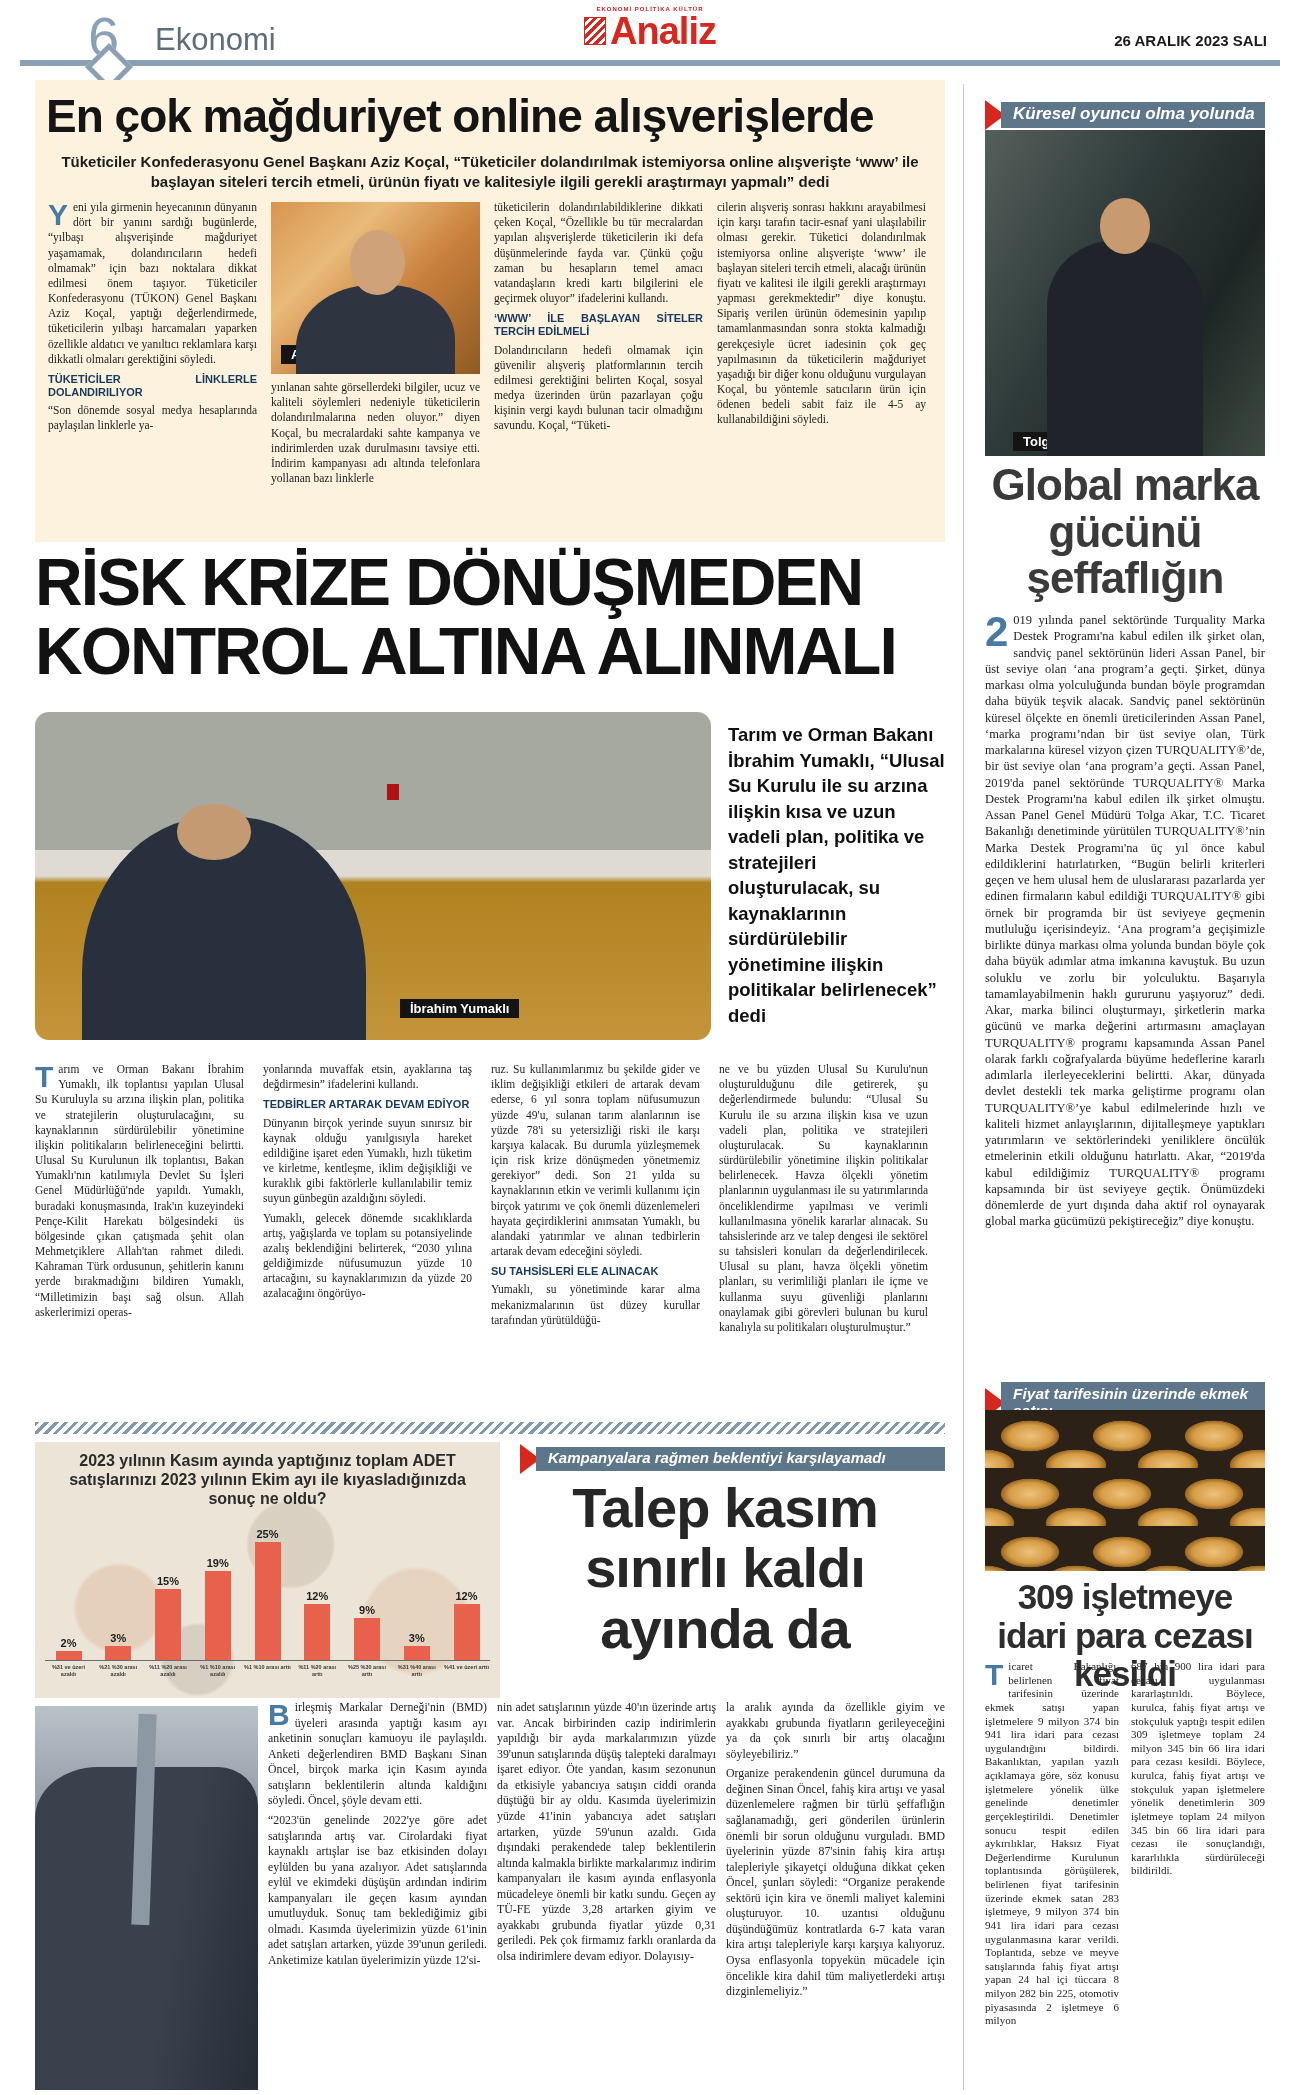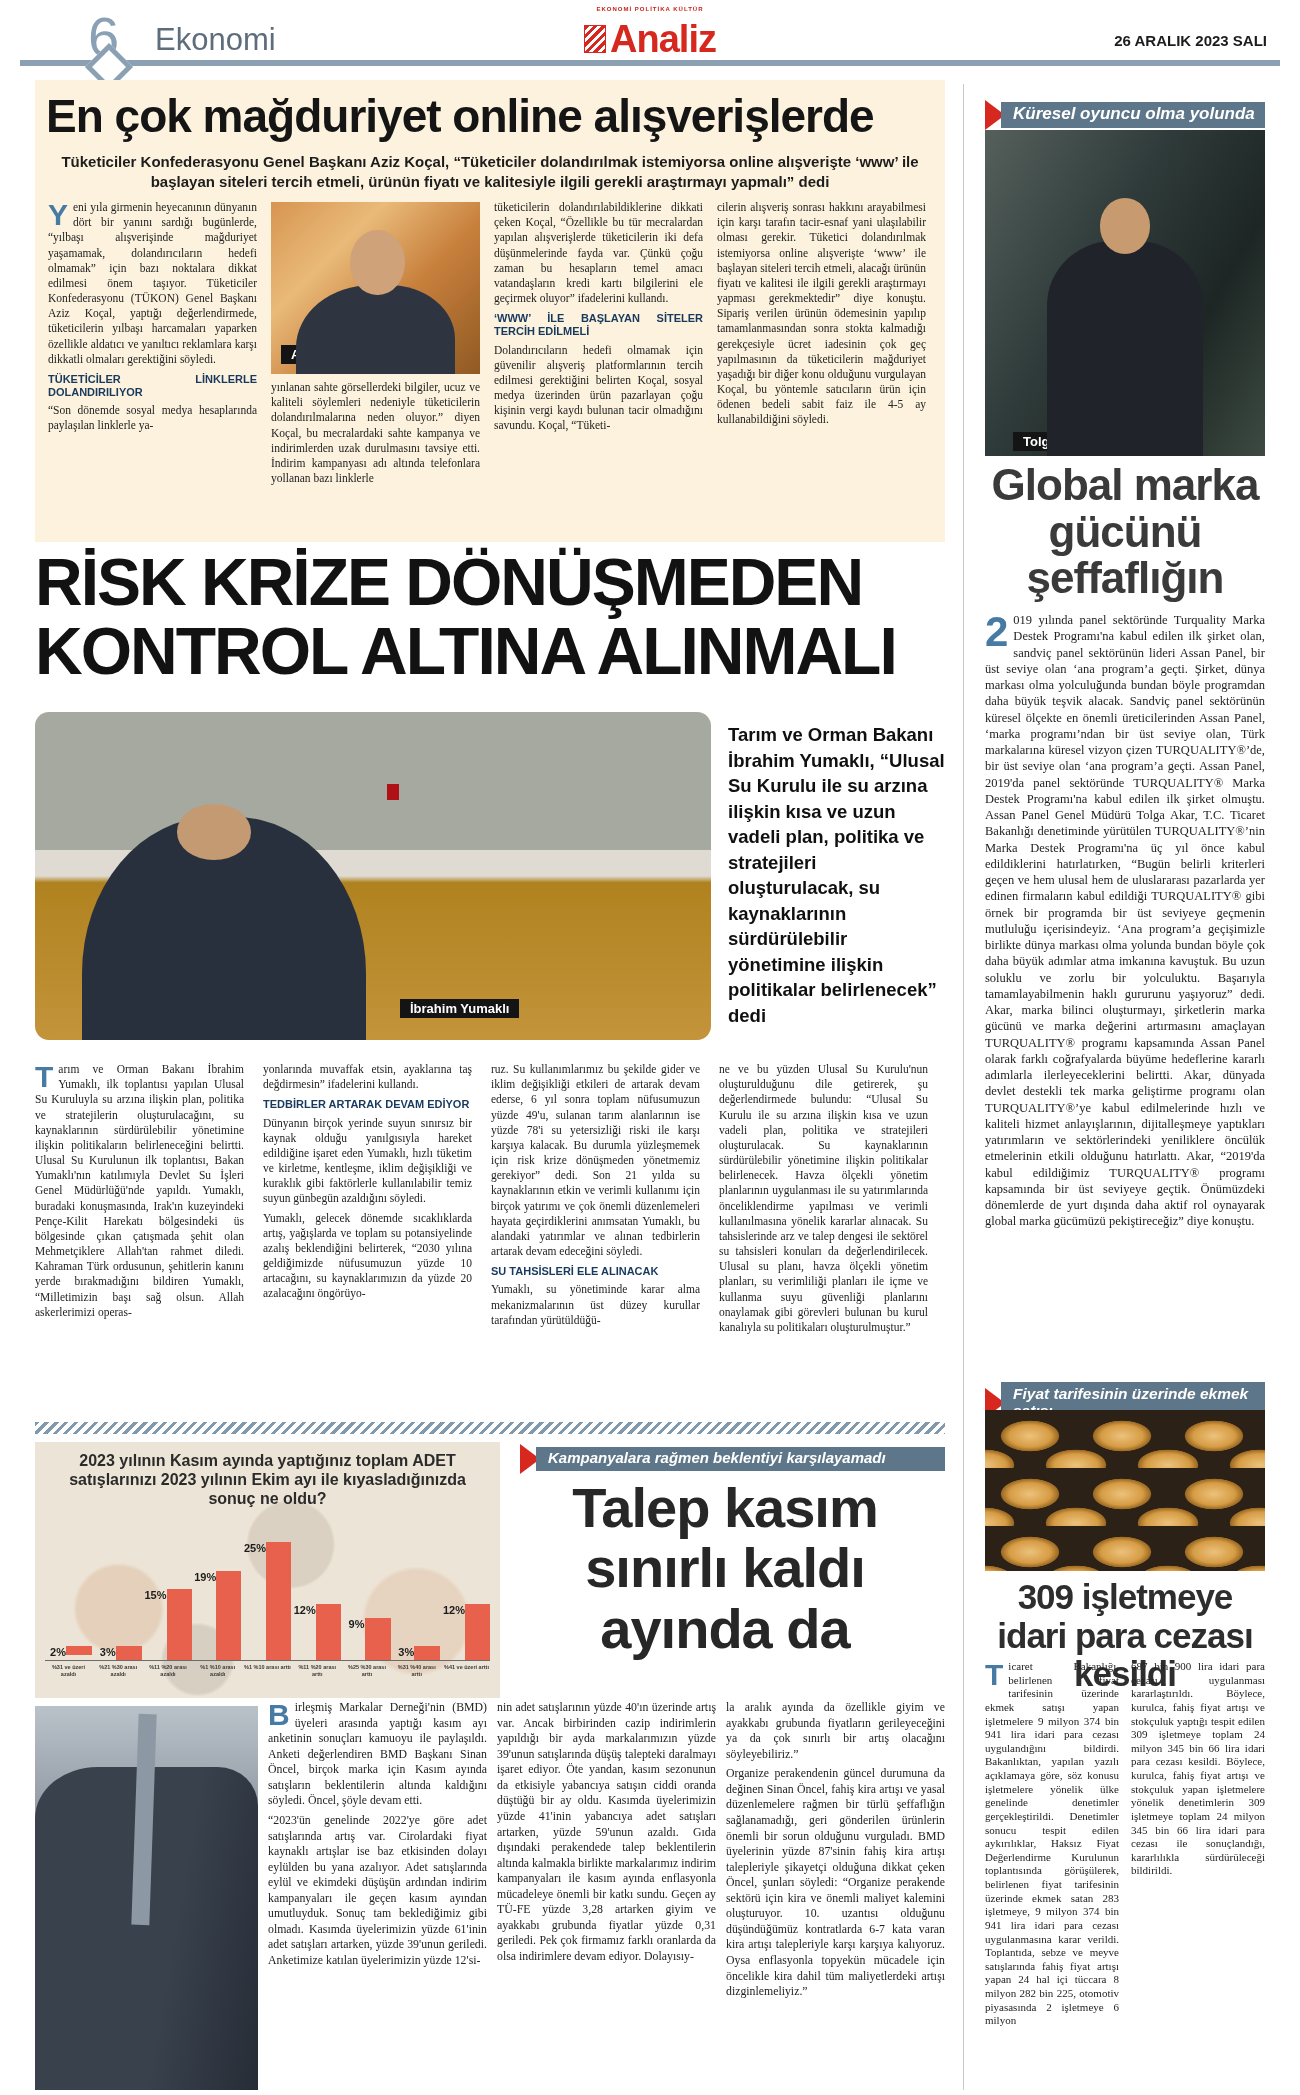--- a/index.html
+++ b/index.html
@@ -5,21 +5,21 @@
   html,body{margin:0;padding:0;background:#e8e8e8;}
   #page{position:relative;width:1300px;height:2095px;background:#ffffff;overflow:hidden;
         font-family:"Liberation Serif",serif;color:#222;}
   .abs{position:absolute;}
 
   
   .pagenum{font-family:"Liberation Sans",sans-serif;font-size:56px;color:#8aa0b4;font-weight:400;}
   .section-name{font-family:"Liberation Sans",sans-serif;font-size:31px;color:#5d6d7c;}
   .header-rule{background:#8ba0b3;height:6px;}
   .header-diamond{width:24px;height:24px;background:#fff;border:5px solid #8ba0b3;transform:rotate(45deg);}
-  .masthead{display:flex;flex-direction:column;align-items:center;gap:8px;}
+  .masthead{display:flex;flex-direction:column;align-items:center;}
   .masthead-tag{font-family:"Liberation Sans",sans-serif;font-size:6px;font-weight:700;color:#c8221a;letter-spacing:1px;}
   .masthead-row{display:flex;align-items:center;gap:4px;}
   .masthead-flag{width:20px;height:26px;background:repeating-linear-gradient(135deg,#d6281e 0 3px,#ffffff 3px 6px);border:1px solid #d6281e;}
   .masthead-text{font-family:"Liberation Sans",sans-serif;font-size:38px;font-weight:800;color:#d6281e;letter-spacing:-1px;line-height:1;}
   .issue-date{font-family:"Liberation Sans",sans-serif;font-size:15px;font-weight:700;color:#1c1c1c;}
 
   
   .body-text{font-size:11.5px;line-height:1.32;text-align:justify;color:#232323;}
   .body-text p{margin:0 0 4px 0;}
   .subhead{font-family:"Liberation Sans",sans-serif;font-weight:700;font-size:11px;color:#17395e;line-height:1.2;margin:6px 0 4px 0;}
@@ -48,21 +48,21 @@
 
   
   .chart-block{background-color:#ece4d6;
      background-image:radial-gradient(circle at 18% 65%,rgba(196,118,64,.18) 0 10%,transparent 11%),
                       radial-gradient(circle at 55% 40%,rgba(150,130,110,.20) 0 14%,transparent 15%),
                       radial-gradient(circle at 82% 70%,rgba(196,118,64,.15) 0 12%,transparent 13%),
                       radial-gradient(circle at 35% 85%,rgba(120,110,100,.18) 0 9%,transparent 10%);}
   .chart-title{font-family:"Liberation Sans",sans-serif;font-weight:700;font-size:16px;line-height:1.18;
                color:#2b2b2b;text-align:center;}
   .chart-bars{position:absolute;display:flex;align-items:flex-end;justify-content:space-between;border-bottom:1.5px solid #6b6b6b;}
-  .bar-slot{display:flex;flex-direction:row;justify-content:flex-end;width:47px;}
+  .bar-slot{display:flex;flex-direction:column;align-items:center;justify-content:flex-end;width:47px;}
   .bar-val{font-family:"Liberation Sans",sans-serif;font-weight:700;font-size:11px;color:#1c1c1c;margin-bottom:2px;}
   .bar-rect{width:26px;background:#e8614c;}
   .chart-cats{position:absolute;display:flex;justify-content:space-between;}
   .bar-cat{width:47px;font-family:"Liberation Sans",sans-serif;font-weight:700;font-size:5.5px;line-height:1.35;
            color:#3a3a3a;text-align:center;}
 
   
   .talep-headline{font-family:"Liberation Sans",sans-serif;font-weight:700;font-size:56px;letter-spacing:-1px;
                   color:#272727;line-height:1.08;text-align:center;}
 

